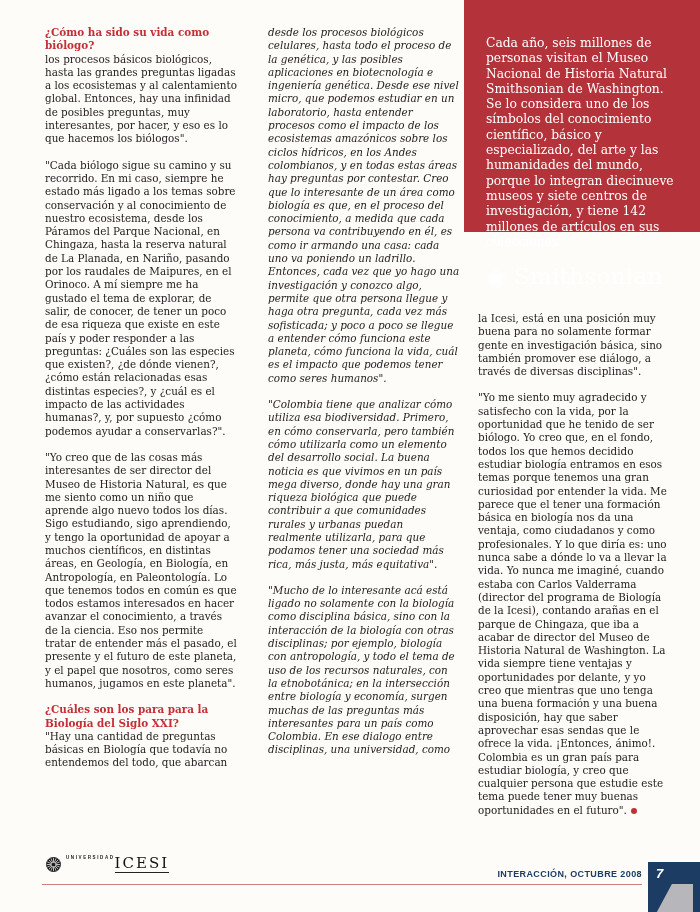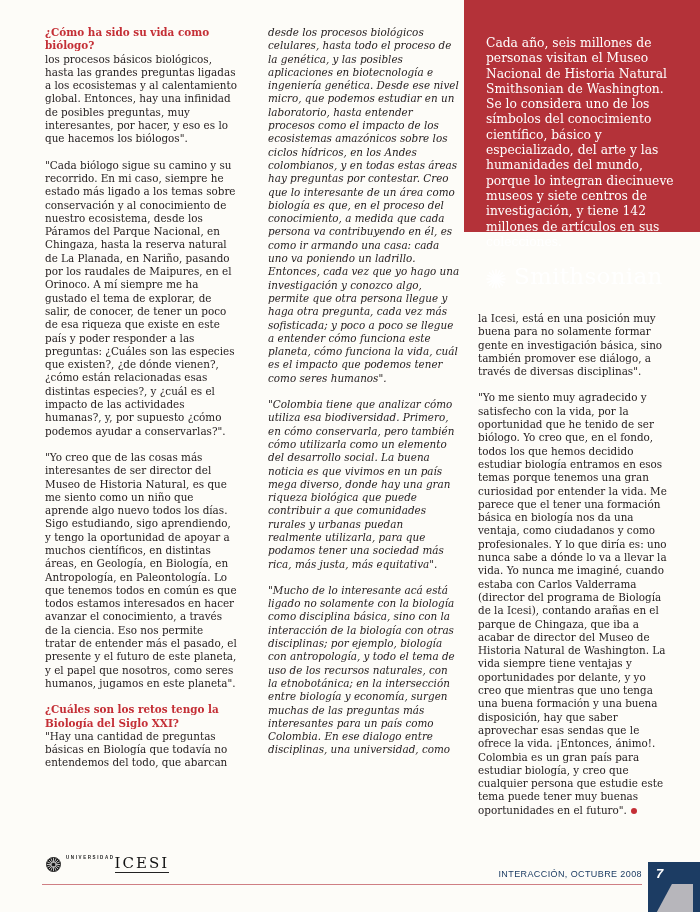--- a/index.html
+++ b/index.html
@@ -32,21 +32,21 @@
   .smith-logo{display:flex;align-items:flex-end;gap:8px;margin-top:13px;}
   .smith-word{color:#ffffff;font-size:23px;letter-spacing:0.3px;font-family:"DejaVu Serif",serif;}
 
   .footer-line{position:absolute;left:42px;top:884px;width:600px;height:1px;background:var(--line-pink);}
   .icesi-logo{position:absolute;left:45px;top:856px;display:flex;align-items:flex-end;gap:4px;}
   .icesi-stack{display:flex;flex-direction:row;line-height:1;}
   .icesi-small{font-family:"Liberation Sans",sans-serif;font-size:4.5px;font-weight:bold;letter-spacing:1.6px;color:#1a1a1a;margin-bottom:1px;}
   .icesi-big{font-family:"DejaVu Serif",serif;font-size:15px;letter-spacing:2px;color:#111;border-bottom:1.5px solid #222;padding-bottom:1px;}
   .footer-right{
     position:absolute;top:869px;left:420px;width:222px;text-align:right;
-    font-family:"Liberation Sans",sans-serif;font-weight:normal;font-size:9px;
+    font-family:"Liberation Sans",sans-serif;font-weight:bold;font-size:9px;
     letter-spacing:0.4px;color:var(--navy);
   }
   .page-badge{position:absolute;right:0;top:862px;width:52px;height:50px;background:var(--navy);}
   .page-badge .fold{
     position:absolute;left:0;top:0;width:100%;height:100%;background:var(--fold-gray);
     clip-path:polygon(17% 100%,46% 44%,86.5% 44%,86.5% 100%);
   }
   .page-num{
     position:absolute;left:8px;top:4px;color:#fff;font-family:"Liberation Sans",sans-serif;
     font-weight:bold;font-style:italic;font-size:13px;
@@ -55,21 +55,21 @@
 </head>
 <body>
 
 <div class="page">
 
   <div class="col" id="col-0">
       <div class="block heading"><span>¿Cómo ha sido su vida como biólogo?</span></div>
       <div class="block body"><span>los procesos básicos biológicos, hasta las grandes preguntas ligadas a los ecosistemas y al calentamiento global. Entonces, hay una infinidad de posibles preguntas, muy interesantes, por hacer, y eso es lo que hacemos los biólogos".</span></div>
       <div class="block body"><span>"Cada biólogo sigue su camino y su recorrido. En mi caso, siempre he estado más ligado a los temas sobre conservación y al conocimiento de nuestro ecosistema, desde los Páramos del Parque Nacional, en Chingaza, hasta la reserva natural de La Planada, en Nariño, pasando por los raudales de Maipures, en el Orinoco. A mí siempre me ha gustado el tema de explorar, de salir, de conocer, de tener un poco de esa riqueza que existe en este país y poder responder a las preguntas: ¿Cuáles son las especies que existen?, ¿de dónde vienen?, ¿cómo están relacionadas esas distintas especies?, y ¿cuál es el impacto de las actividades humanas?, y, por supuesto ¿cómo podemos ayudar a conservarlas?".</span></div>
       <div class="block body"><span>"Yo creo que de las cosas más interesantes de ser director del Museo de Historia Natural, es que me siento como un niño que aprende algo nuevo todos los días. Sigo estudiando, sigo aprendiendo, y tengo la oportunidad de apoyar a muchos científicos, en distintas áreas, en Geología, en Biología, en Antropología, en Paleontología. Lo que tenemos todos en común es que todos estamos interesados en hacer avanzar el conocimiento, a través de la ciencia. Eso nos permite tratar de entender más el pasado, el presente y el futuro de este planeta, y el papel que nosotros, como seres humanos, jugamos en este planeta".</span></div>
-      <div class="block heading"><span>¿Cuáles son los retos tengo la Biología del Siglo XXI?</span></div>
+      <div class="block heading"><span>¿Cuáles son los para para la Biología del Siglo XXI?</span></div>
       <div class="block body"><span>"Hay una cantidad de preguntas básicas en Biología que todavía no entendemos del todo, que abarcan</span></div>
     </div>
   <div class="col" id="col-1">
       <div class="block body"><span>desde los procesos biológicos celulares, hasta todo el proceso de la genética, y las posibles aplicaciones en biotecnología e ingeniería genética. Desde ese nivel micro, que podemos estudiar en un laboratorio, hasta entender procesos como el impacto de los ecosistemas amazónicos sobre los ciclos hídricos, en los Andes colombianos, y en todas estas áreas hay preguntas por contestar. Creo que lo interesante de un área como biología es que, en el proceso del conocimiento, a medida que cada persona va contribuyendo en él, es como ir armando una casa: cada uno va poniendo un ladrillo. Entonces, cada vez que yo hago una investigación y conozco algo, permite que otra persona llegue y haga otra pregunta, cada vez más sofisticada; y poco a poco se llegue a entender cómo funciona este planeta, cómo funciona la vida, cuál es el impacto que podemos tener como seres humanos".</span></div>
       <div class="block body"><span>"Colombia tiene que analizar cómo utiliza esa biodiversidad. Primero, en cómo conservarla, pero también cómo utilizarla como un elemento del desarrollo social. La buena noticia es que vivimos en un país mega diverso, donde hay una gran riqueza biológica que puede contribuir a que comunidades rurales y urbanas puedan realmente utilizarla, para que podamos tener una sociedad más rica, más justa, más equitativa".</span></div>
       <div class="block body"><span>"Mucho de lo interesante acá está ligado no solamente con la biología como disciplina básica, sino con la interacción de la biología con otras disciplinas; por ejemplo, biología con antropología, y todo el tema de uso de los recursos naturales, con la etnobotánica; en la intersección entre biología y economía, surgen muchas de las preguntas más interesantes para un país como Colombia. En ese dialogo entre disciplinas, una universidad, como</span></div>
     </div>
 
   <div class="sidebar">
     <p class="sidebar-text">Cada año, seis millones de personas visitan el Museo Nacional de Historia Natural Smithsonian de Washington. Se lo considera uno de los símbolos del conocimiento científico, básico y especializado, del arte y las humanidades del mundo, porque lo integran diecinueve museos y siete centros de investigación, y tiene 142 millones de artículos en sus colecciones.</p>

